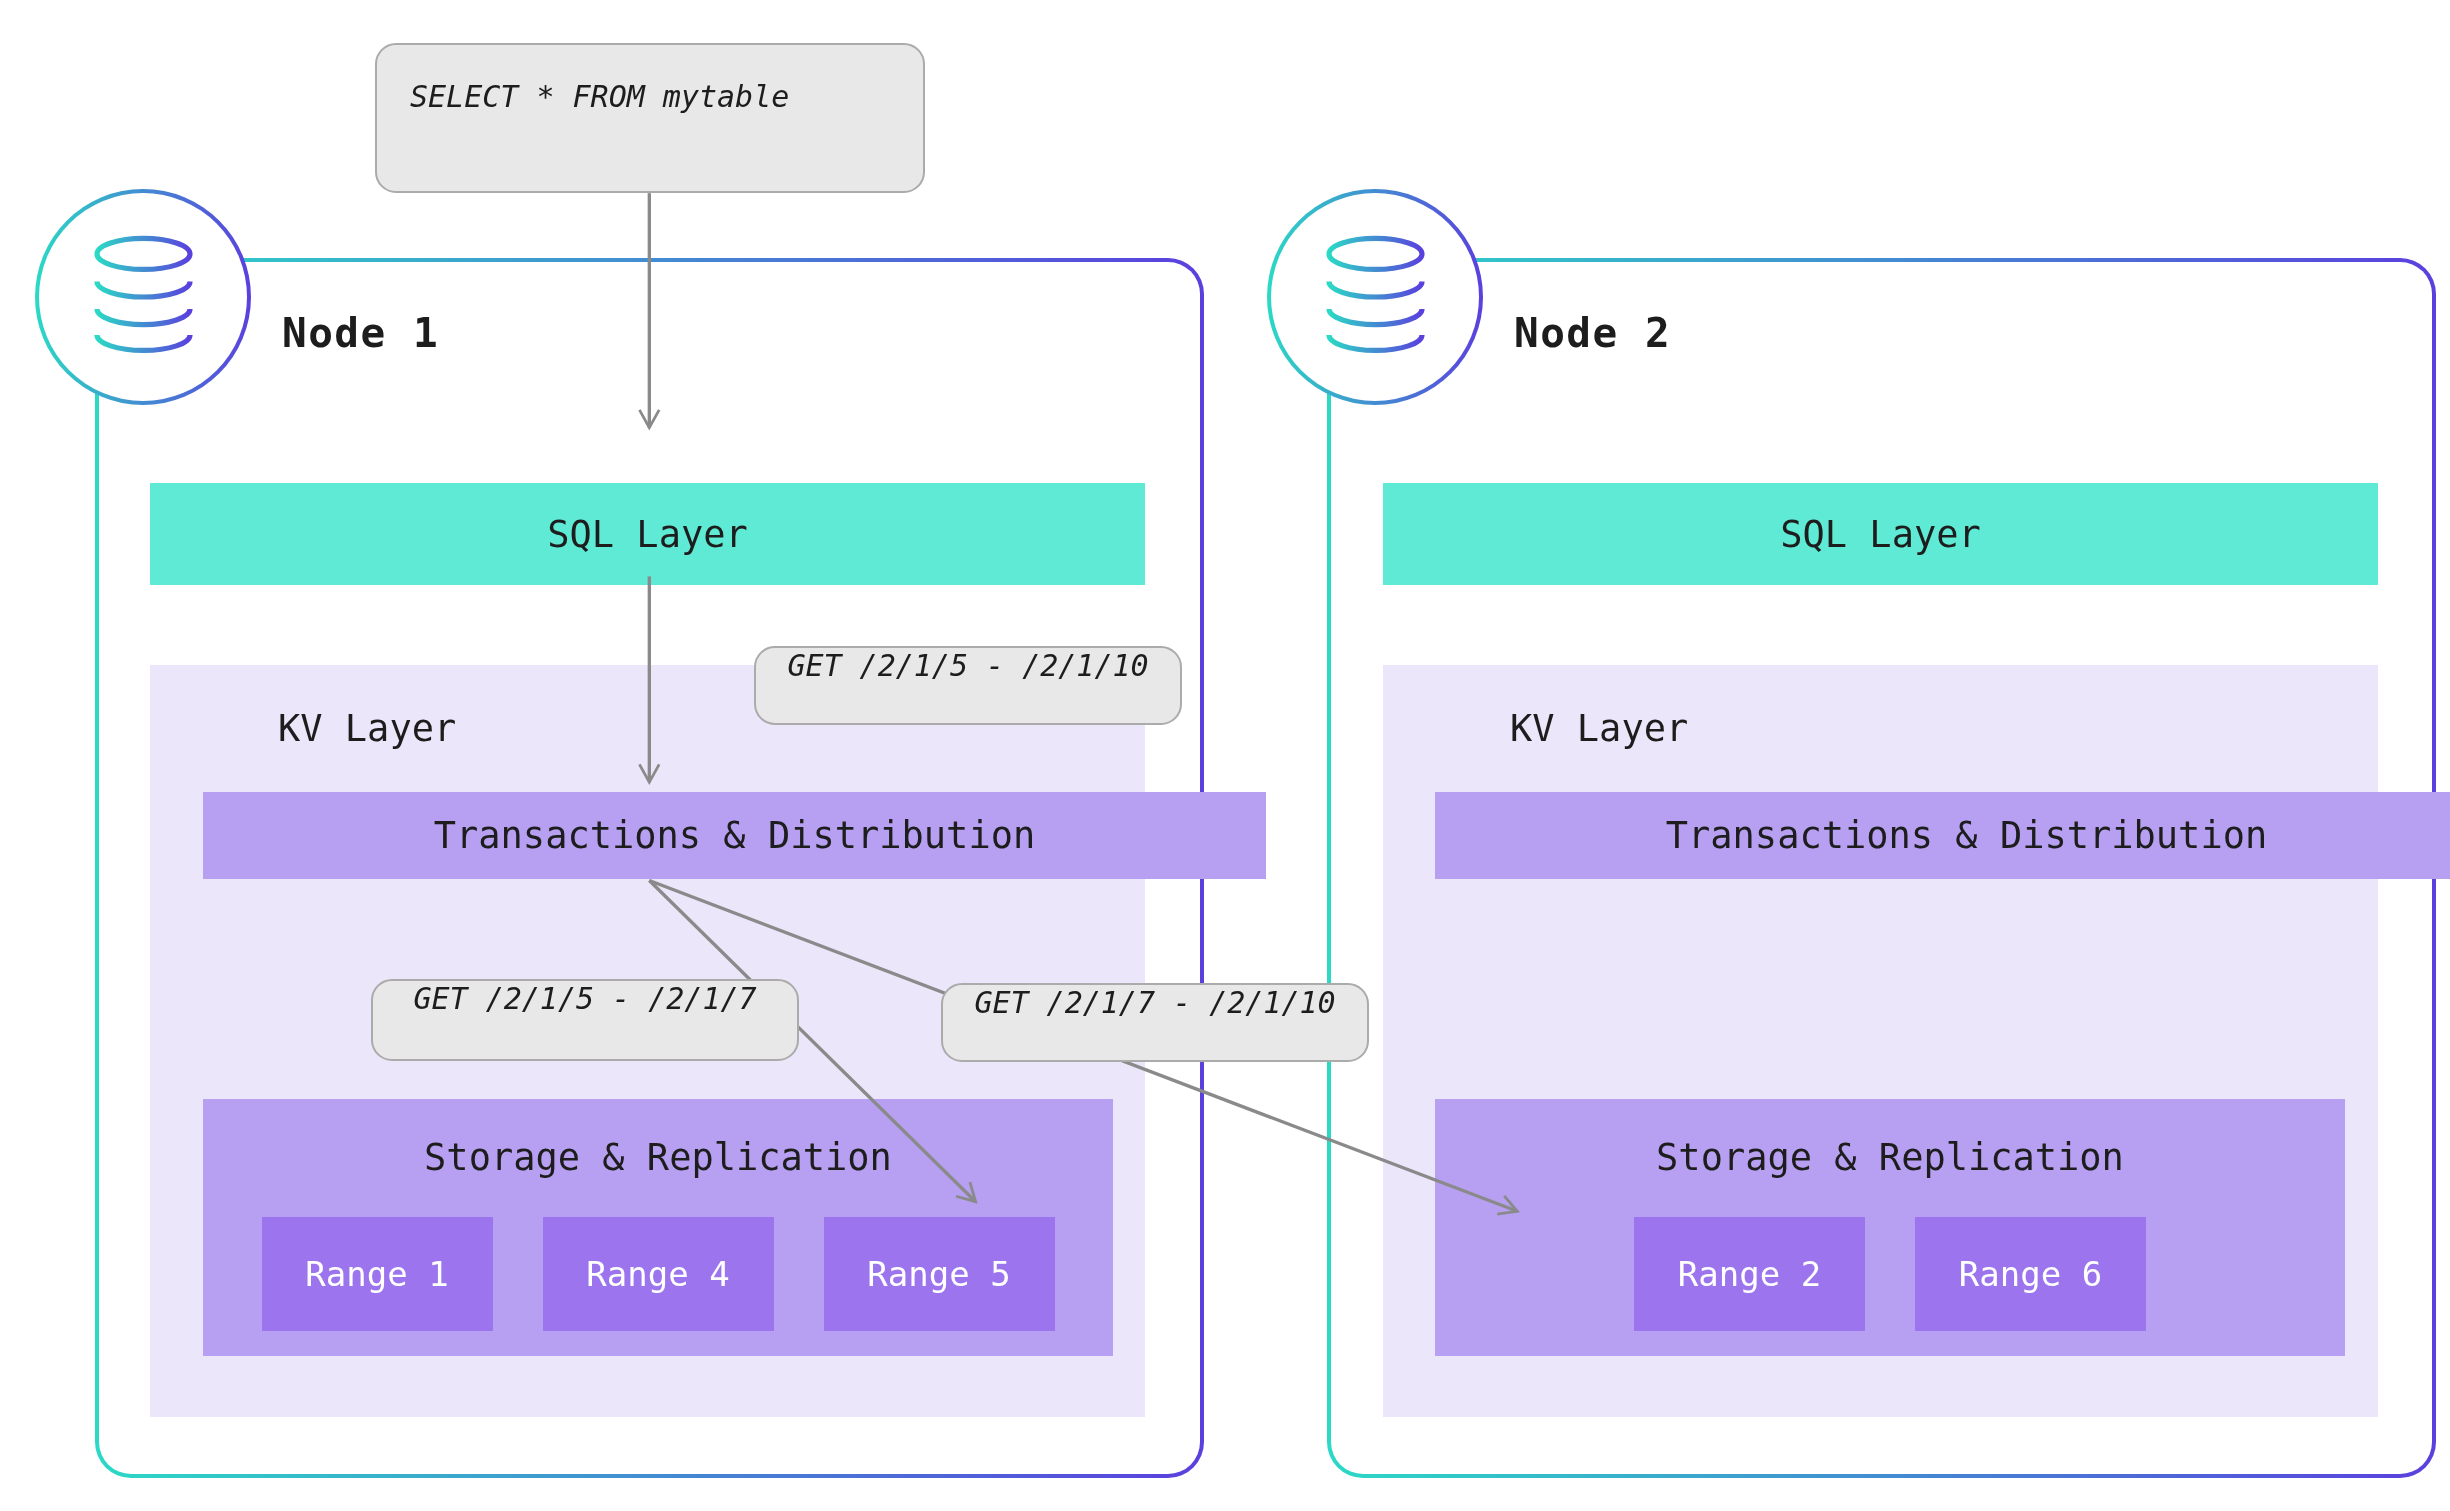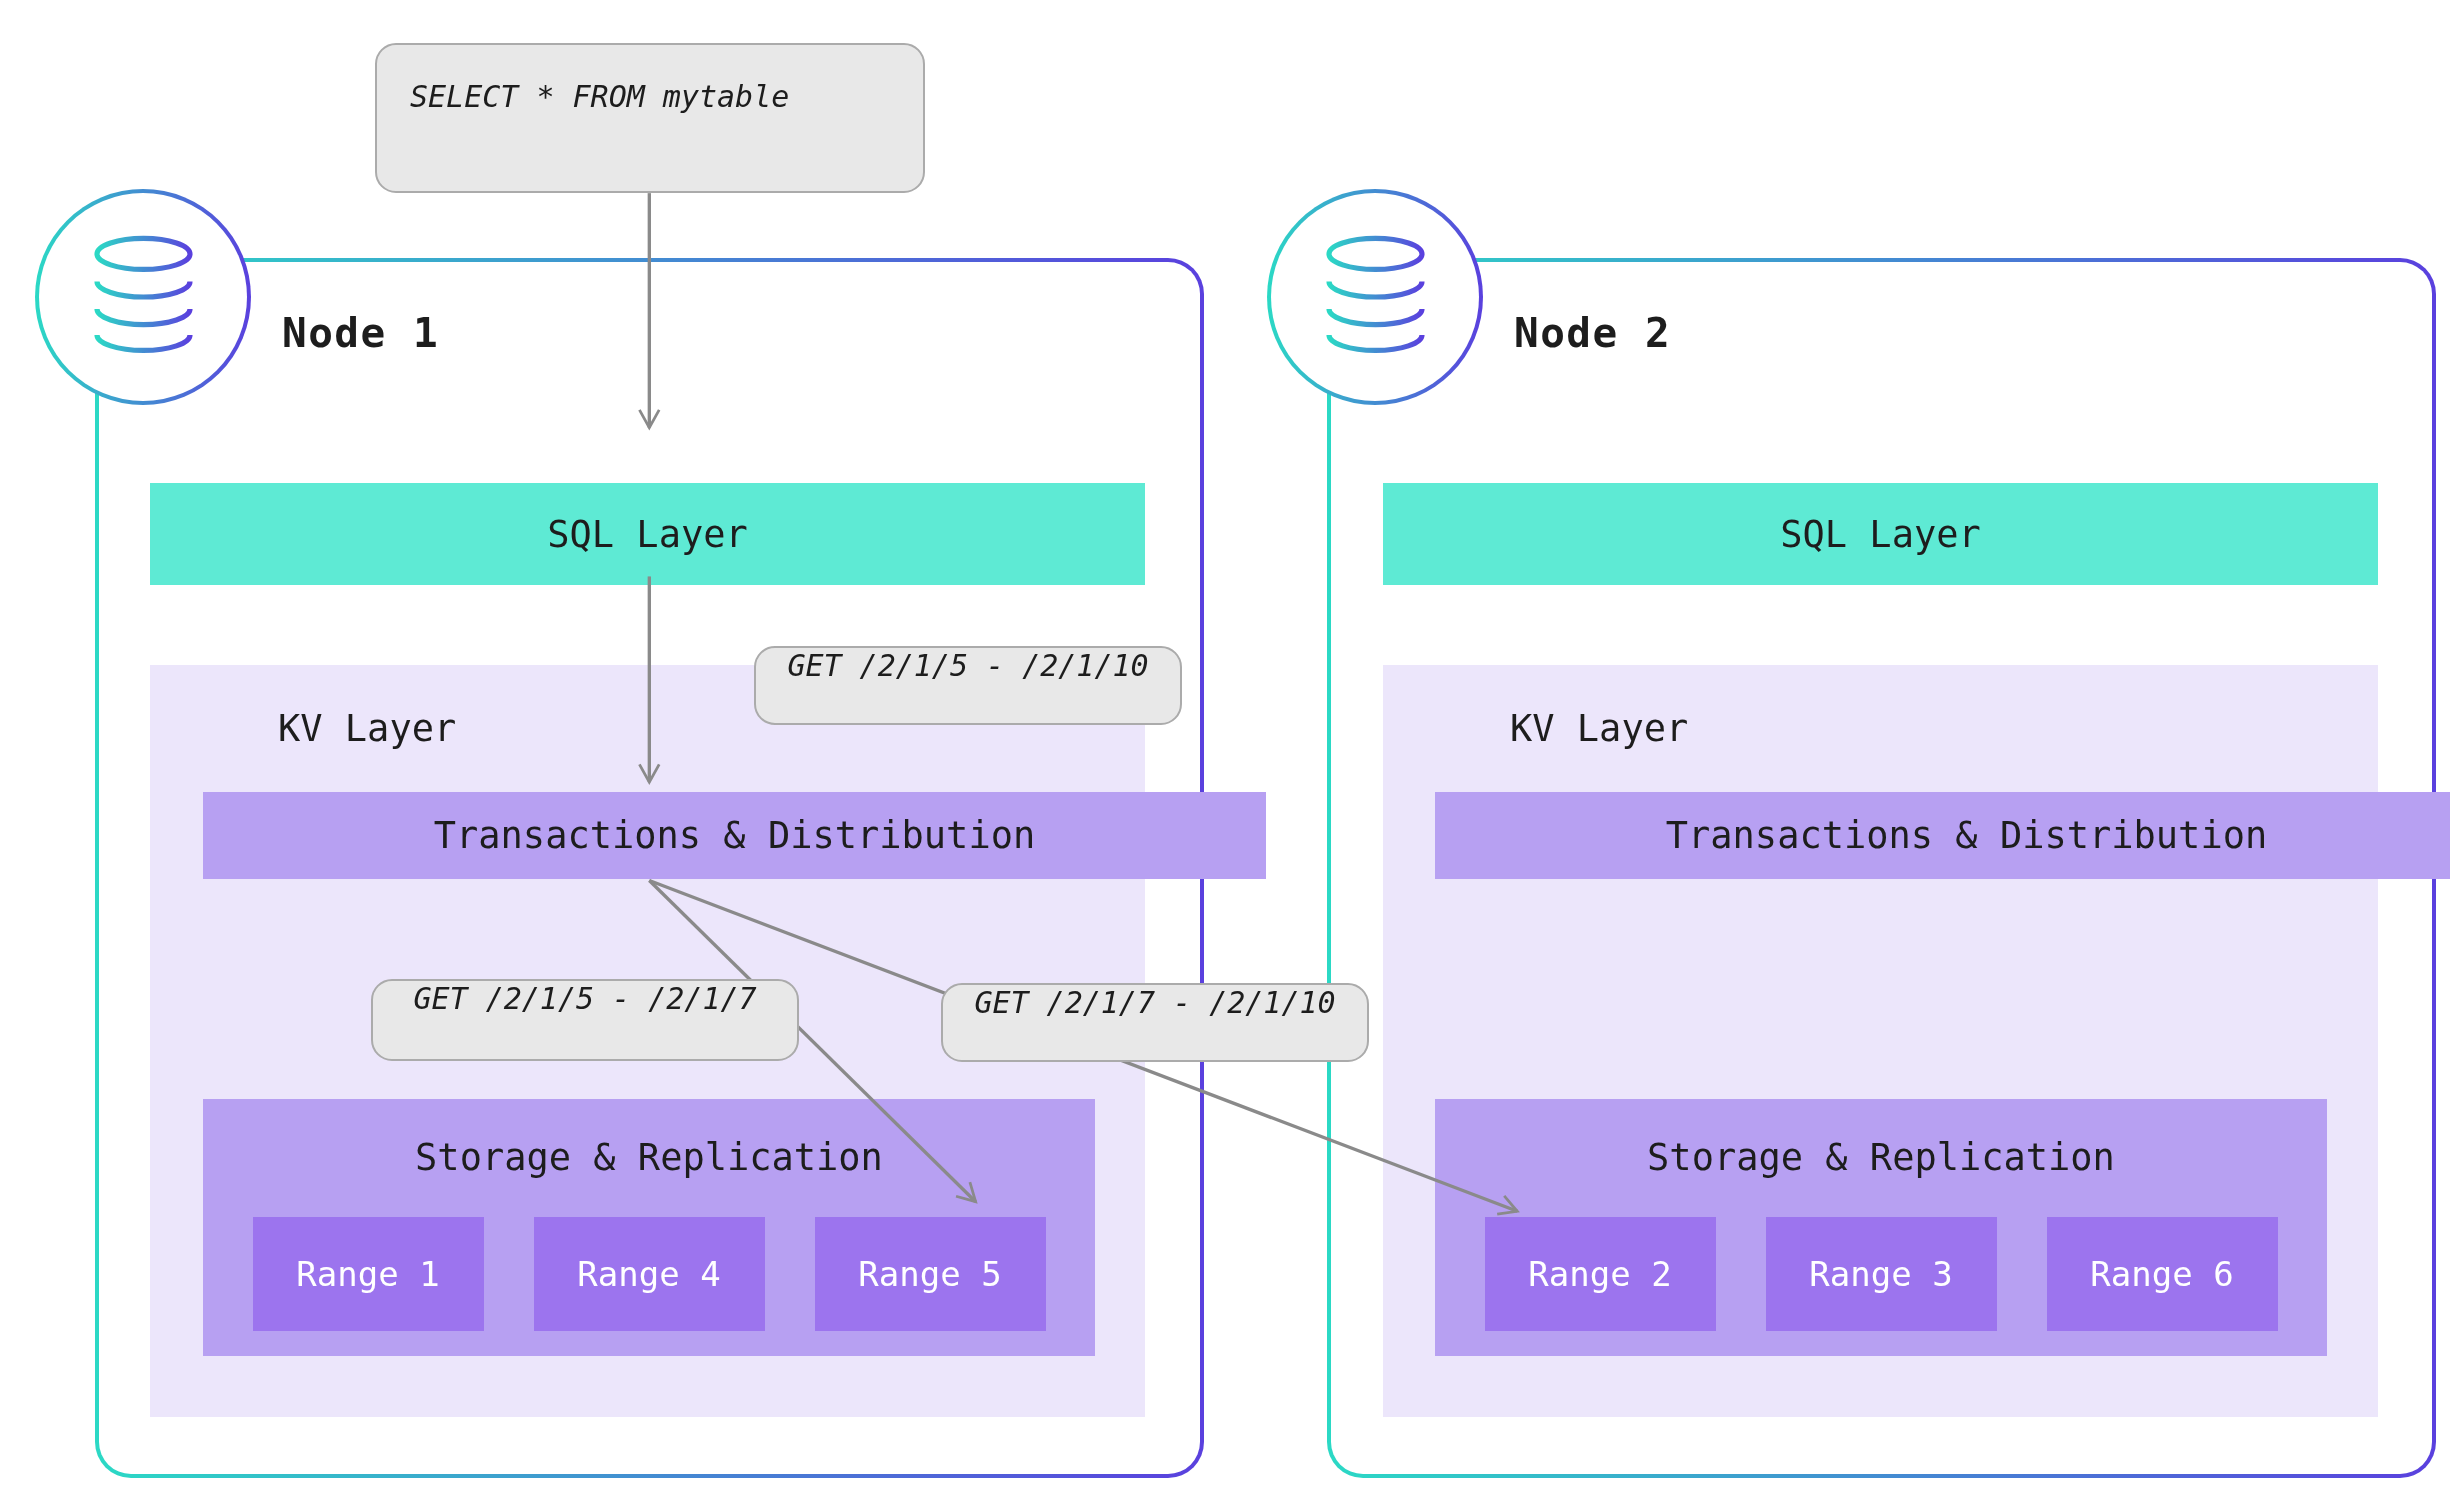--- a/index.html
+++ b/index.html
@@ -79,20 +79,21 @@
     display:flex;align-items:center;justify-content:center;
     font-size:37px;
     z-index:3;
     white-space:nowrap;
   }
   .sr-bar{
     position:absolute;
     width:892px;height:257px;
     background:#B7A0F2;
     z-index:3;
+    padding-left:18px;
   }
   .sr-title{
     position:absolute;
     top:37px;left:0;width:100%;
     text-align:center;
     font-size:37px;
     white-space:nowrap;
   }
   .range-row{
     position:absolute;
@@ -222,21 +223,20 @@
   <div class="kv-label" style="left:1510px;top:707px;">KV Layer</div>
 
   <div class="td-bar" style="left:1435px;top:792px;">
     <span>Transactions &amp; Distribution</span>
   </div>
 
   <div class="sr-bar" style="left:1435px;top:1099px;">
     <div class="sr-title">Storage &amp; Replication</div>
     <div class="range-row">
       <div class="range-box">Range 2</div>
-      <div class="range-box">Range 3</div>
       <div class="range-box">Range 6</div>
     </div>
   </div>
 
   <svg class="arrows" viewBox="0 0 3310 2042" width="2450" height="1511">
     <defs>
       <marker id="arrowhead" viewBox="0 0 12 12" refX="10" refY="6" markerWidth="32" markerHeight="32" markerUnits="userSpaceOnUse" orient="auto">
         <path d="M1,1 L10,6 L1,11" fill="none" stroke="#8A8A8A" stroke-width="1.4"></path>
       </marker>
     </defs>

